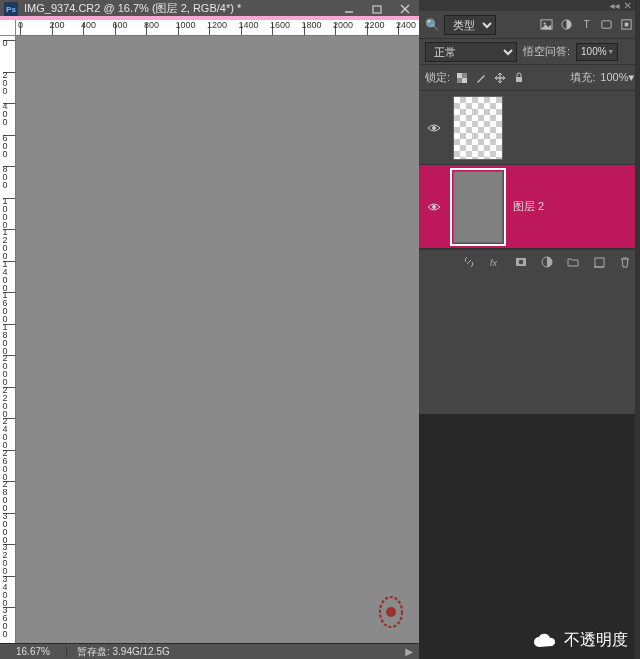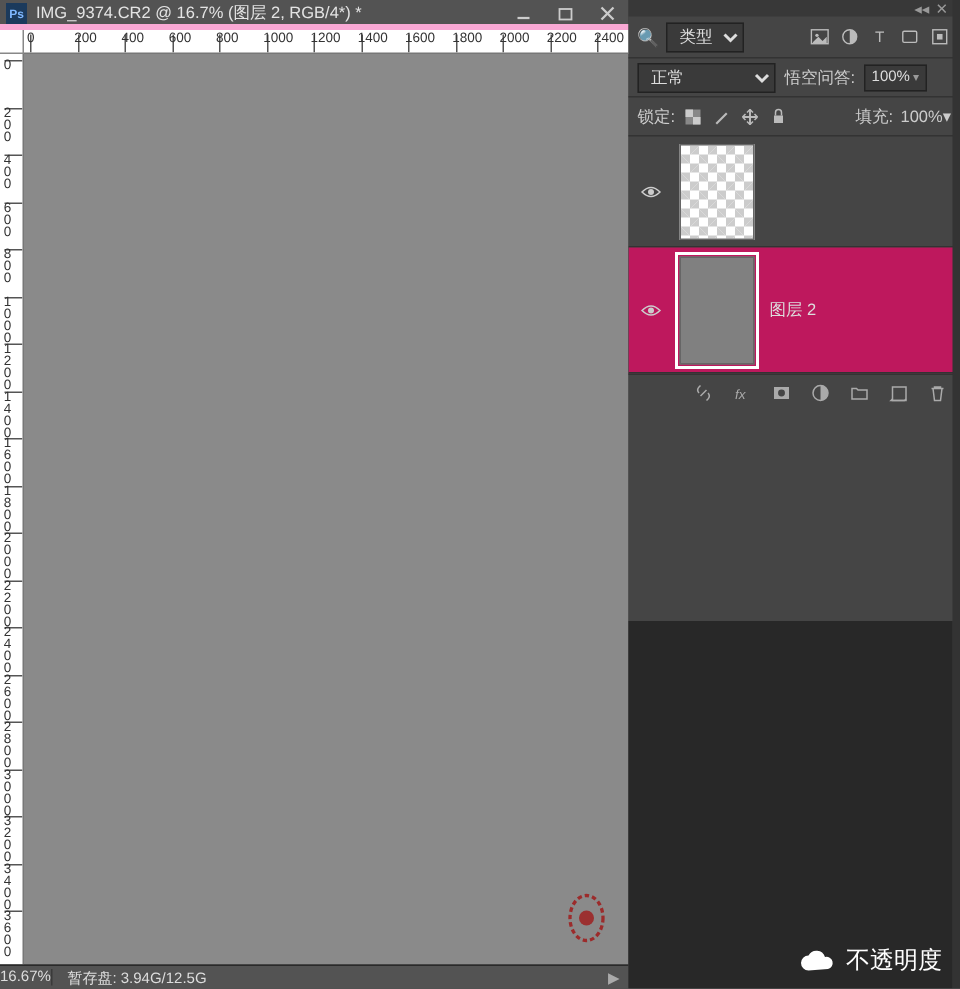--- a/index.html
+++ b/index.html
@@ -17,21 +17,21 @@
 .ruler-h .lbl{position:absolute;top:0;font-size:9px;color:#333;transform:translateX(-2px)}
 .ruler-v{position:absolute;left:0;top:36px;width:16px;bottom:16px;background:#fff;border-right:1px solid #777;overflow:hidden}
 .ruler-v .tick{position:absolute;right:0;height:1px;width:5px;background:#555}
 .ruler-v .tick.maj{width:12px}
 .ruler-v .vlbl{position:absolute;left:1px;font-size:9px;color:#333;writing-mode:vertical-rl;text-orientation:upright;letter-spacing:-2px;line-height:8px;transform:translateY(-2px)}
 .ruler-corner{position:absolute;left:0;top:20px;width:16px;height:16px;background:#fff;border-right:1px solid #888;border-bottom:1px solid #888}
 .canvas{position:absolute;left:16px;top:36px;right:0;bottom:16px;background:#8a8a8a;overflow:hidden}
 .watermark{position:absolute;right:14px;bottom:14px;width:28px;height:34px}
 .watermark svg{width:100%;height:100%}
 .statusbar{position:absolute;left:0;bottom:0;right:0;height:16px;background:#535353;display:flex;align-items:center;color:#ddd;font-size:10px;border-top:1px solid #2a2a2a}
-.statusbar .zoom{padding:0 0;border-right:1px solid #3a3a3a}
+.statusbar .zoom{padding:0 16px;border-right:1px solid #3a3a3a}
 .statusbar .info{padding:0 10px;flex:1}
 .statusbar .chev{padding:0 6px;color:#aaa}
 .rightcol{position:absolute;left:419px;top:0;width:221px;height:659px;background:#454545}
 .rightcol .stripe{position:absolute;right:0;top:0;width:5px;height:100%;background:#333}
 .rc-header{height:11px;background:#383838;display:flex;justify-content:flex-end;align-items:center;padding-right:8px;color:#999;font-size:10px;gap:4px}
 .panel-tabs{height:24px;background:#383838;display:flex;align-items:flex-end;border-bottom:1px solid #222}
 .ptab{height:23px;padding:0 12px;display:flex;align-items:center;color:#bbb;font-size:11px;border-right:1px solid #2a2a2a}
 .ptab.active{background:#454545;color:#e4e4e4}
 .ptab-menu{margin-left:auto;padding:0 8px;color:#aaa;font-size:12px}
 .filter-row{height:28px;display:flex;align-items:center;padding:0 6px;gap:4px;border-bottom:1px solid #333}

